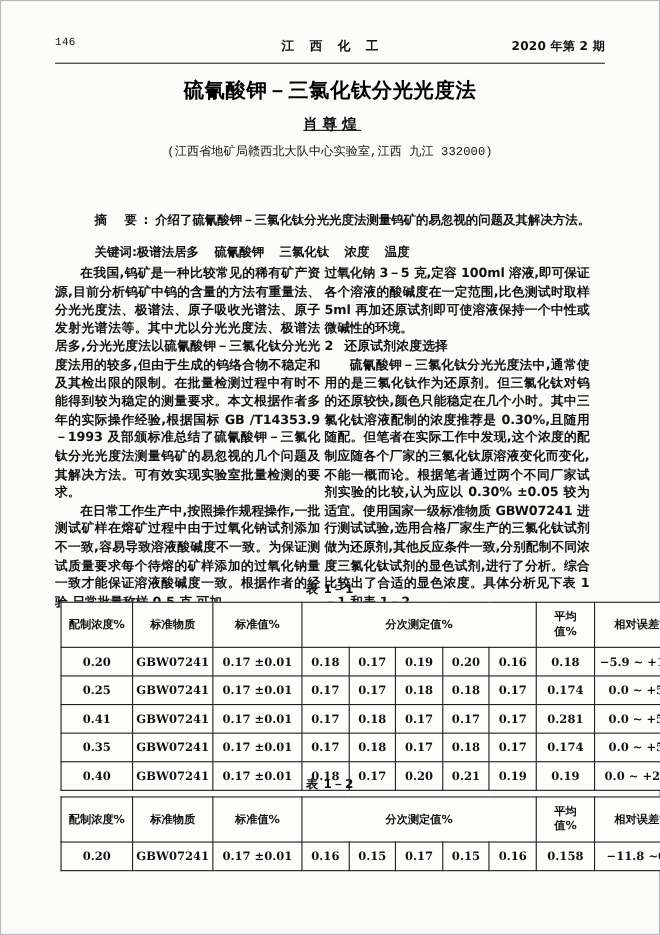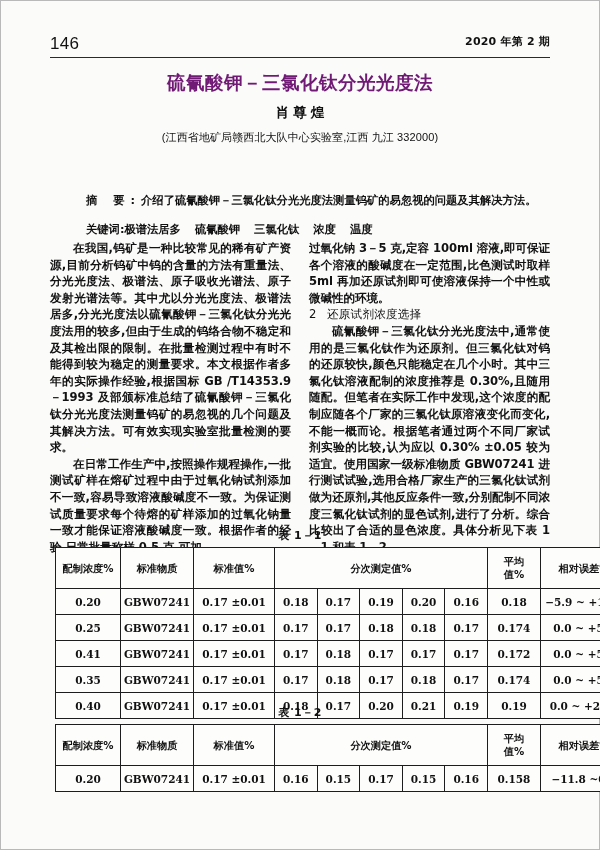--- a/index.html
+++ b/index.html
@@ -34,22 +34,22 @@
   .runhead {
     position: absolute;
     left: 50px;
     top: 34px;
     width: 500px;
     height: 24px;
   }
   .runhead .folio {
     position: absolute;
     left: 0; top: 0;
-    font-family: Liberation Sans, sans-serif;
-    font-size: 17px;
+    font-family: Liberation Mono, monospace;
+    font-size: 10px;
     letter-spacing: 0.3px;
   }
   .runhead .journal {
     position: absolute;
     left: 0; right: 0; top: 0;
     text-align: center;
     font-family: "DejaVu Sans", "Liberation Sans", sans-serif;
     font-weight: bold;
     font-size: 11.5px;
     letter-spacing: 5px;
@@ -79,35 +79,36 @@
     top: 70px;
     width: 500px;
     text-align: center;
   }
   .title-line {
     font-family: "DejaVu Sans", "Liberation Sans", sans-serif;
     font-weight: bold;
     font-size: 18.5px;
     line-height: 26px;
     letter-spacing: 0.5px;
-    color: #701a75;
+    color: #000000;
   }
   .author {
     margin-top: 8px;
     font-family: "DejaVu Serif", "Liberation Serif", serif;
     font-weight: bold;
     font-size: 13.5px;
     letter-spacing: 4px;
     text-indent: 4px;
+    text-decoration: underline;
   }
   .affil {
     margin-top: 8px;
     font-size: 11px;
     letter-spacing: 0.1px;
-    font-family: Liberation Sans, sans-serif;
+    font-family: Liberation Mono, monospace;
   }
 
   
   .abstract {
     position: absolute;
     left: 50px;
     top: 180px;
     width: 500px;
     font-size: 11.3px;
     line-height: 17px;
@@ -119,40 +120,40 @@
   .abstract .p2 { text-indent: 24px; margin-top: 2px; }
   .kw-sep { display: inline-block; width: 14px; }
 
   
   .cols {
     position: absolute;
     left: 50px;
     top: 240px;
     width: 500px;
     display: flex;
-    gap: 18px;
+    gap: 4px;
   }
   .col {
     width: 241px;
   }
   .col p {
     margin: 0;
     font-family: "DejaVu Sans", "Liberation Sans", sans-serif;
     font-weight: bold;
     font-size: 11.6px;
     line-height: 16.6px;
     text-align: justify;
     letter-spacing: -0.1px;
     color: #121212;
   }
   .col p.indent { text-indent: 23px; }
   .col h2 {
     margin: 0;
     font-family: "DejaVu Sans", "Liberation Sans", sans-serif;
-    font-weight: normal;
+    font-weight: bold;
     font-size: 11.6px;
     line-height: 16.6px;
     letter-spacing: 0.2px;
   }
   .h2-num { display: inline-block; width: 18px; }
 
   
   .tblwrap {
     position: absolute;
     left: 55px;
@@ -202,20 +203,21 @@
   .c-err   { width: 84px; }
 </style>
 </head>
 <body>
 
 <div class="page"></div>
 <div class="page-border"></div>
 
 <div class="runhead">
   <span class="folio">146</span>
+  <span class="journal">江 西 化 工</span>
   <span class="issue">2020 年第 2 期</span>
 </div>
 <div class="rule"></div>
 
 <div class="titleblock">
   <div class="title-line">硫氰酸钾－三氯化钛分光光度法</div>
   <div class="author">肖尊煌</div>
   <div class="affil">(江西省地矿局赣西北大队中心实验室,江西 九江  332000)</div>
 </div>
 
@@ -280,21 +282,21 @@
         </tr>
         <tr>
           <td>0.41</td>
           <td>GBW07241</td>
           <td>0.17 ±0.01</td>
           <td>0.17</td>
           <td>0.18</td>
           <td>0.17</td>
           <td>0.17</td>
           <td>0.17</td>
-          <td>0.172</td>
+          <td>0.281</td>
           <td>0.0 ~ +5.9</td>
         </tr>
         <tr>
           <td>0.35</td>
           <td>GBW07241</td>
           <td>0.17 ±0.01</td>
           <td>0.17</td>
           <td>0.18</td>
           <td>0.17</td>
           <td>0.18</td>

